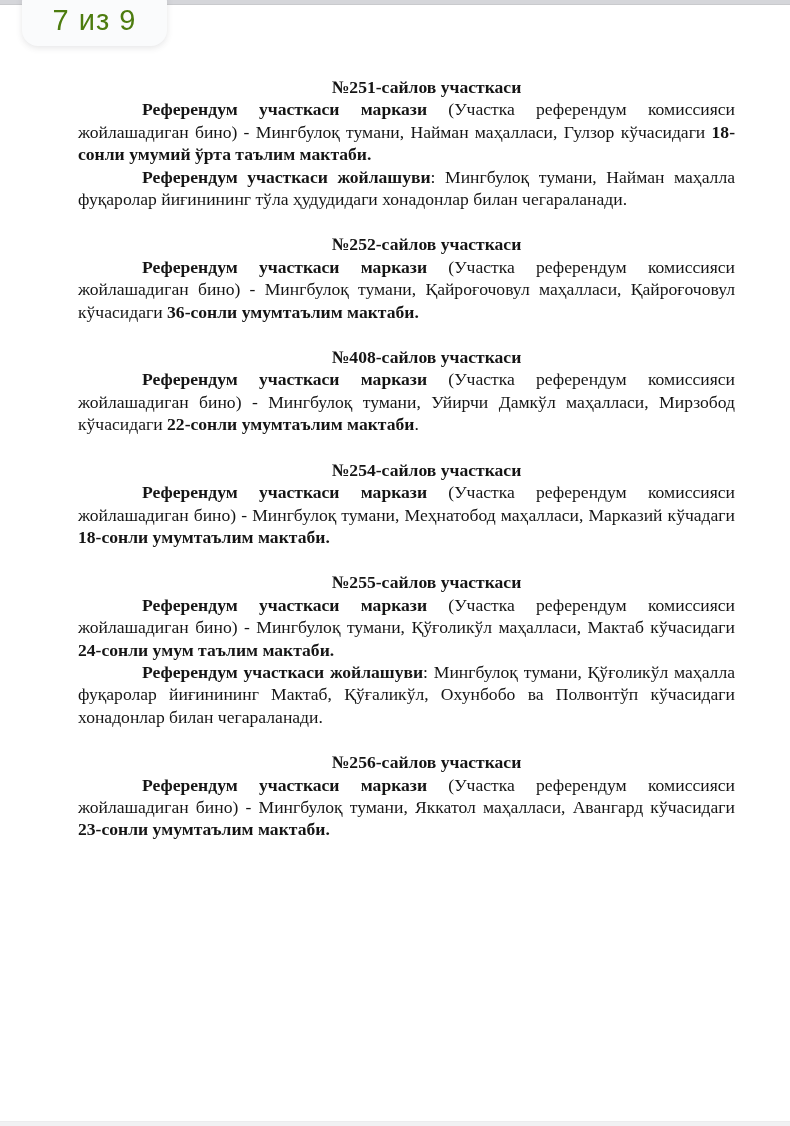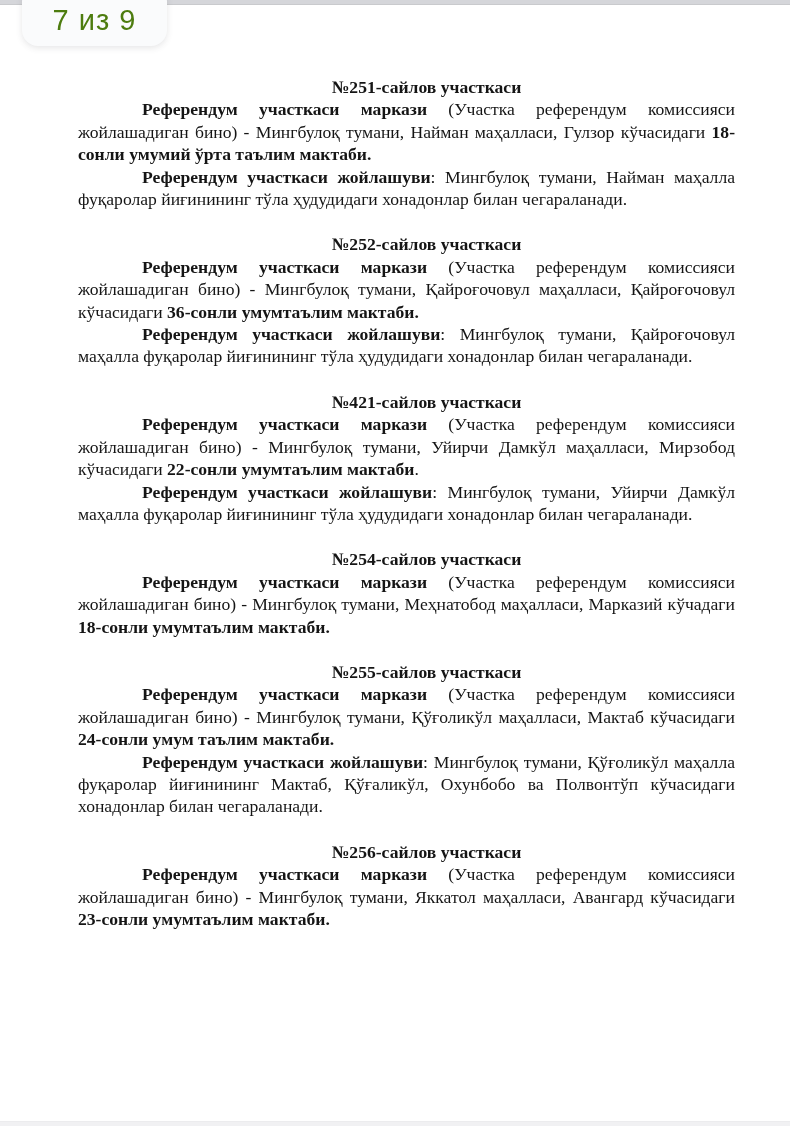--- a/index.html
+++ b/index.html
@@ -80,27 +80,25 @@
 <div class="doc">
   <section class="sec">
     <h3 class="sec-heading">№251-сайлов участкаси</h3>
     <p class="para"><b>Референдум участкаси маркази</b><span> (Участка референдум комиссияси жойлашадиган бино) - Мингбулоқ тумани, Найман маҳалласи, Гулзор кўчасидаги </span><b>18-сонли умумий ўрта таълим мактаби.</b><span></span></p>
     <p class="para"><b>Референдум участкаси жойлашуви</b><span>: Мингбулоқ тумани, Найман маҳалла фуқаролар йиғинининг тўла ҳудудидаги хонадонлар билан чегараланади.</span></p>
   </section>
 
   <section class="sec">
     <h3 class="sec-heading">№252-сайлов участкаси</h3>
     <p class="para"><b>Референдум участкаси маркази</b><span> (Участка референдум комиссияси жойлашадиган бино) - Мингбулоқ тумани, Қайроғочовул маҳалласи, Қайроғочовул кўчасидаги </span><b>36-сонли умумтаълим мактаби.</b><span></span></p>
-    <p class="para"><b>Референдум участкаси жойлашуви</b><span>: Мингбулоқ тумани, Қайроғочовул маҳалла фуқаролар йиғинининг тўла ҳудудидаги хонадонлар билан чегараланади.</span></p>
   </section>
 
   <section class="sec">
-    <h3 class="sec-heading">№421-сайлов участкаси</h3>
+    <h3 class="sec-heading">№408-сайлов участкаси</h3>
     <p class="para"><b>Референдум участкаси маркази</b><span> (Участка референдум комиссияси жойлашадиган бино) - Мингбулоқ тумани, Уйирчи Дамкўл маҳалласи, Мирзобод кўчасидаги </span><b>22-сонли умумтаълим мактаби</b><span>.</span></p>
-    <p class="para"><b>Референдум участкаси жойлашуви</b><span>: Мингбулоқ тумани, Уйирчи Дамкўл маҳалла фуқаролар йиғинининг тўла ҳудудидаги хонадонлар билан чегараланади.</span></p>
   </section>
 
   <section class="sec">
     <h3 class="sec-heading">№254-сайлов участкаси</h3>
     <p class="para"><b>Референдум участкаси маркази</b><span> (Участка референдум комиссияси жойлашадиган бино) - Мингбулоқ тумани, Меҳнатобод маҳалласи, Марказий кўчадаги </span><b>18-сонли умумтаълим мактаби.</b><span></span></p>
   </section>
 
   <section class="sec">
     <h3 class="sec-heading">№255-сайлов участкаси</h3>
     <p class="para"><b>Референдум участкаси маркази</b><span> (Участка референдум комиссияси жойлашадиган бино) - Мингбулоқ тумани, Қўғоликўл маҳалласи, Мактаб кўчасидаги </span><b>24-сонли умум таълим мактаби.</b><span></span></p>

